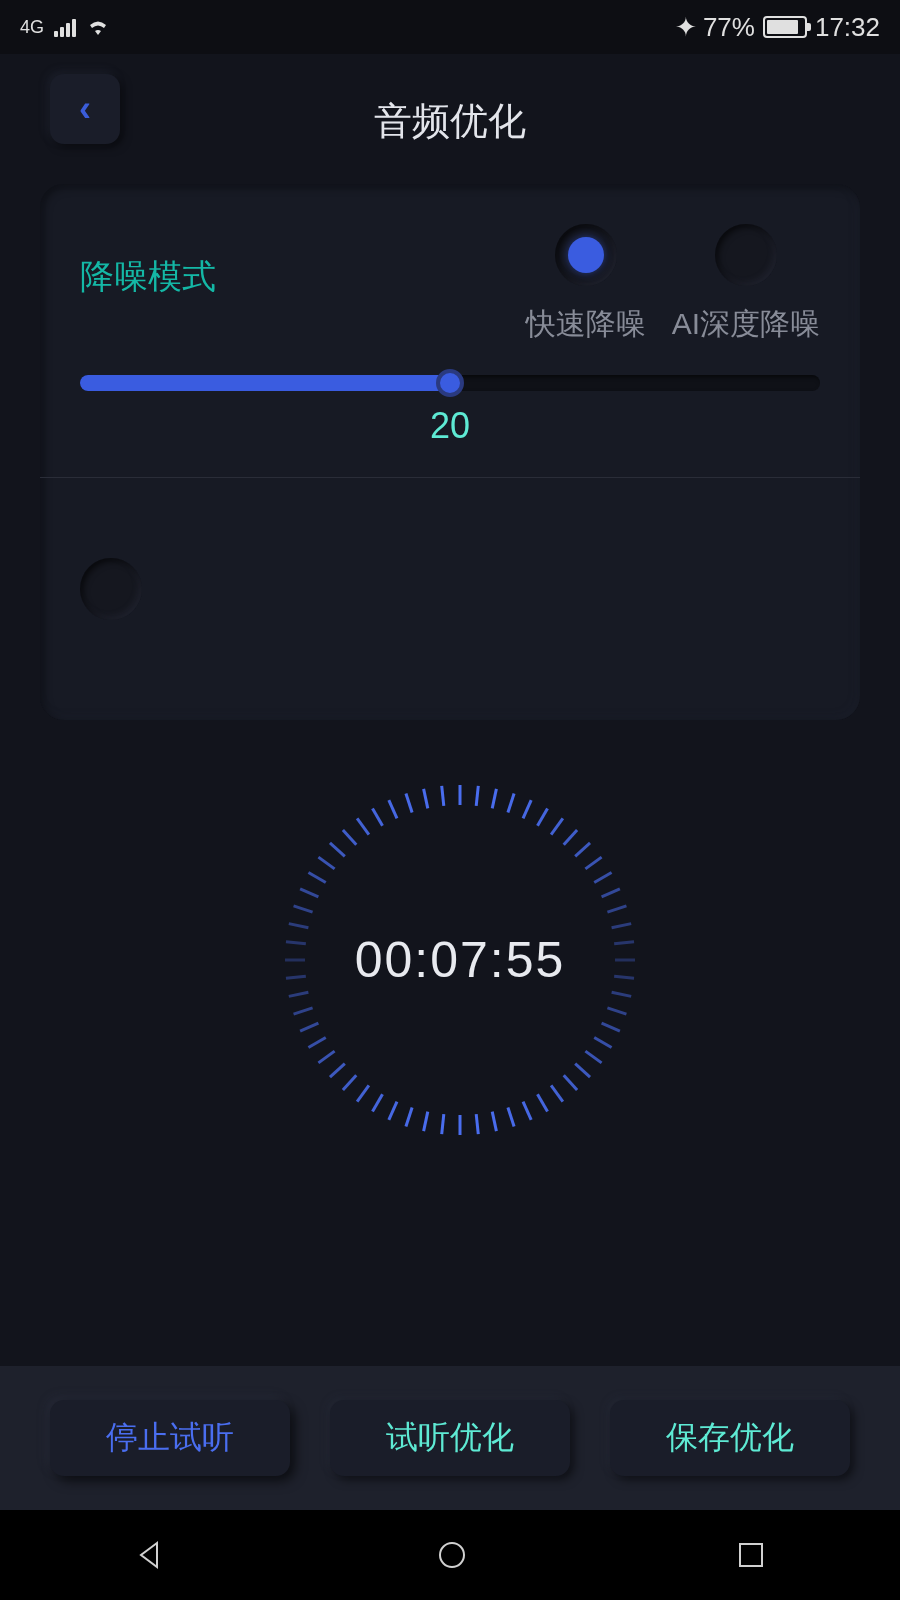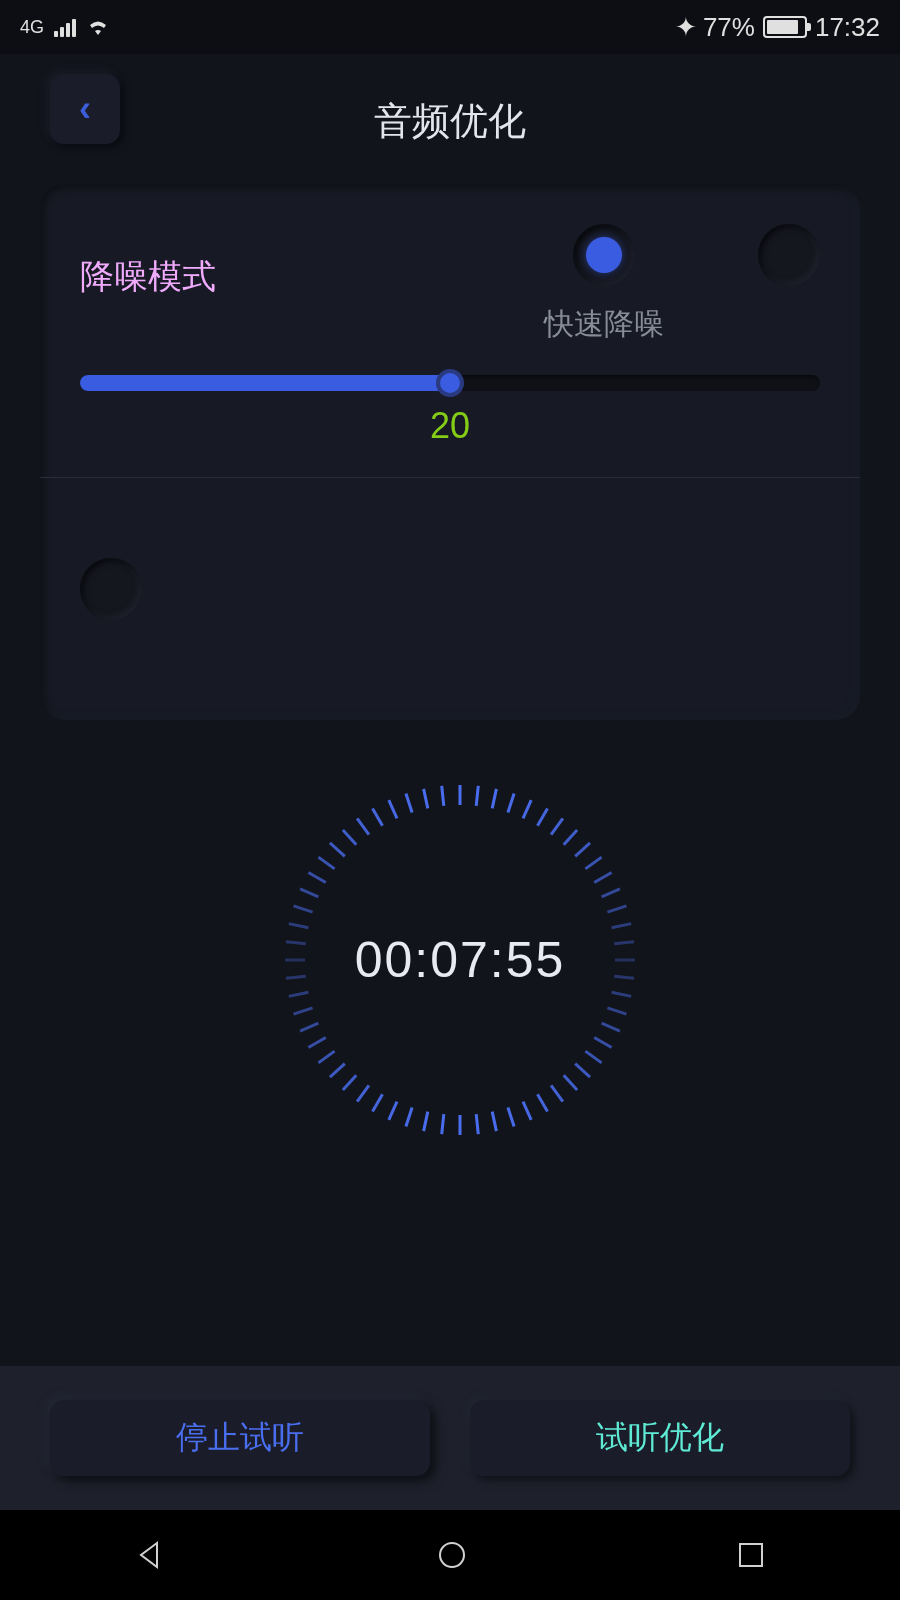--- a/index.html
+++ b/index.html
@@ -142,28 +142,28 @@
     }
     
     .row-noise {
       display: flex;
       align-items: flex-start;
       margin-bottom: 30px;
     }
     
     .row-label {
       font-size: 34px;
-      color: #f0abfc;
+      color: #14b8a6;
       padding-top: 30px;
     }
     
     .radio-group {
       margin-left: auto;
       display: flex;
-      gap: 94px;
+      gap: 26px;
     }
     
     .radio-option {
       display: flex;
       flex-direction: column;
       align-items: center;
       gap: 18px;
     }
     
     .radio-circle {
@@ -222,21 +222,21 @@
       width: 28px;
       height: 28px;
       border-radius: 50%;
       background: #3a5ce0;
       border: 4px solid #2a3a80;
     }
     
     .slider-value {
       text-align: center;
       font-size: 36px;
-      color: #84cc16;
+      color: #5eead4;
       margin-top: 14px;
     }
     
     .divider {
       height: 1px;
       background: #2a2d38;
       margin: 20px -40px;
     }
     
     .row-skip {
@@ -370,20 +370,21 @@
 
   <div class="row-noise">
     <div class="row-label">降噪模式</div>
     <div class="radio-group">
       <div class="radio-option">
         <div class="radio-circle selected"></div>
         <div class="radio-text">快速降噪</div>
       </div>
       <div class="radio-option">
         <div class="radio-circle"></div>
+        <div class="radio-text">AI深度降噪</div>
       </div>
     </div>
   </div>
 
   <div class="slider-container">
     <div class="slider-track">
       <div class="slider-fill"></div>
       <div class="slider-thumb"></div>
     </div>
     <div class="slider-value">20</div>
@@ -465,20 +466,23 @@
   </div>
 </div>
 
 <div class="bottom-bar">
   <div class="action-btn primary">
     <span>停止试听</span>
   </div>
   <div class="action-btn secondary">
     <span>试听优化</span>
   </div>
+  <div class="action-btn secondary">
+    <span>保存优化</span>
+  </div>
 </div>
 
 <div class="nav-bar">
   <svg class="nav-icon" width="32" height="32" viewBox="0 0 32 32">
     <path d="M22 4 L6 16 L22 28 Z" fill="none" stroke="#d0d0d0" stroke-width="2"></path>
   </svg>
   <svg class="nav-icon" width="32" height="32" viewBox="0 0 32 32">
     <circle cx="16" cy="16" r="12" fill="none" stroke="#d0d0d0" stroke-width="2"></circle>
   </svg>
   <svg class="nav-icon" width="28" height="28" viewBox="0 0 28 28">

